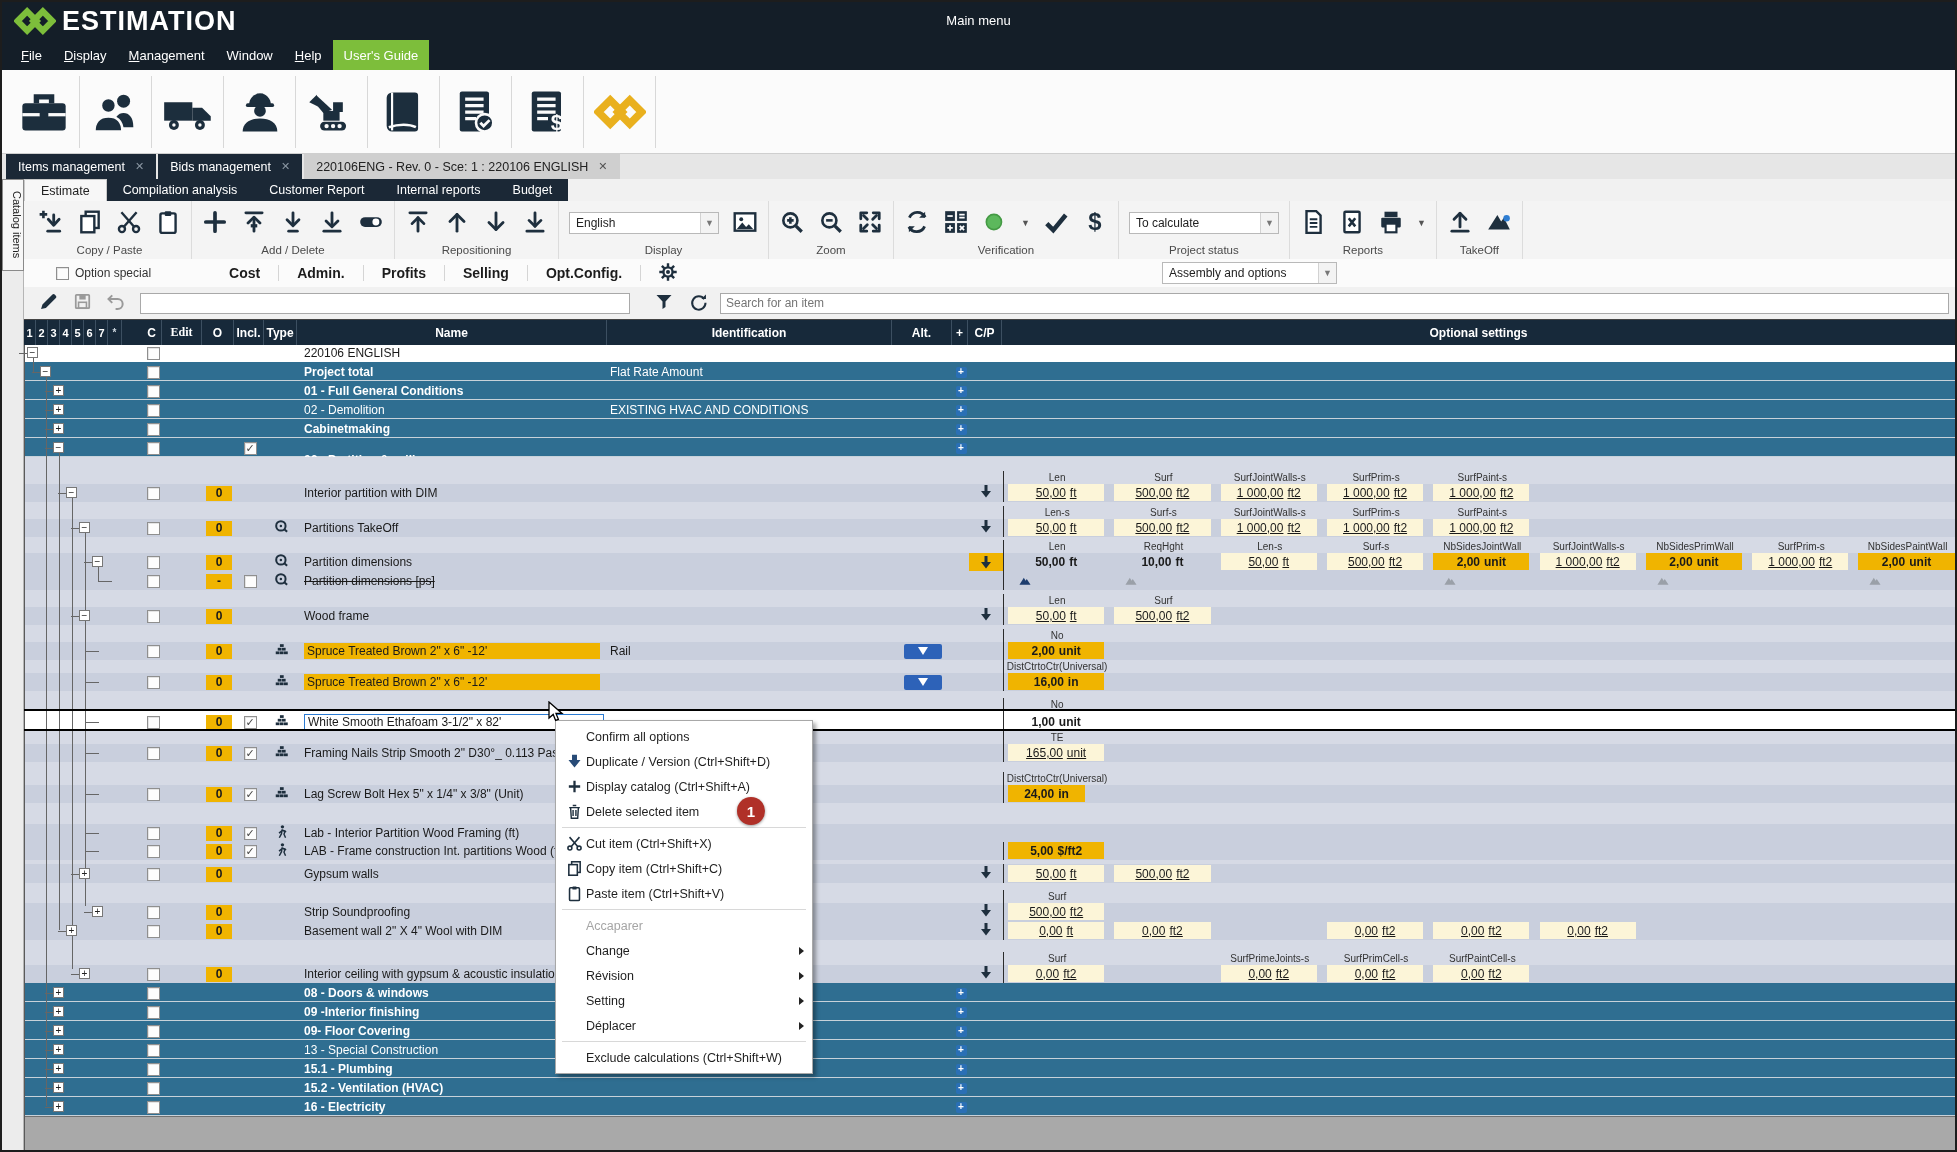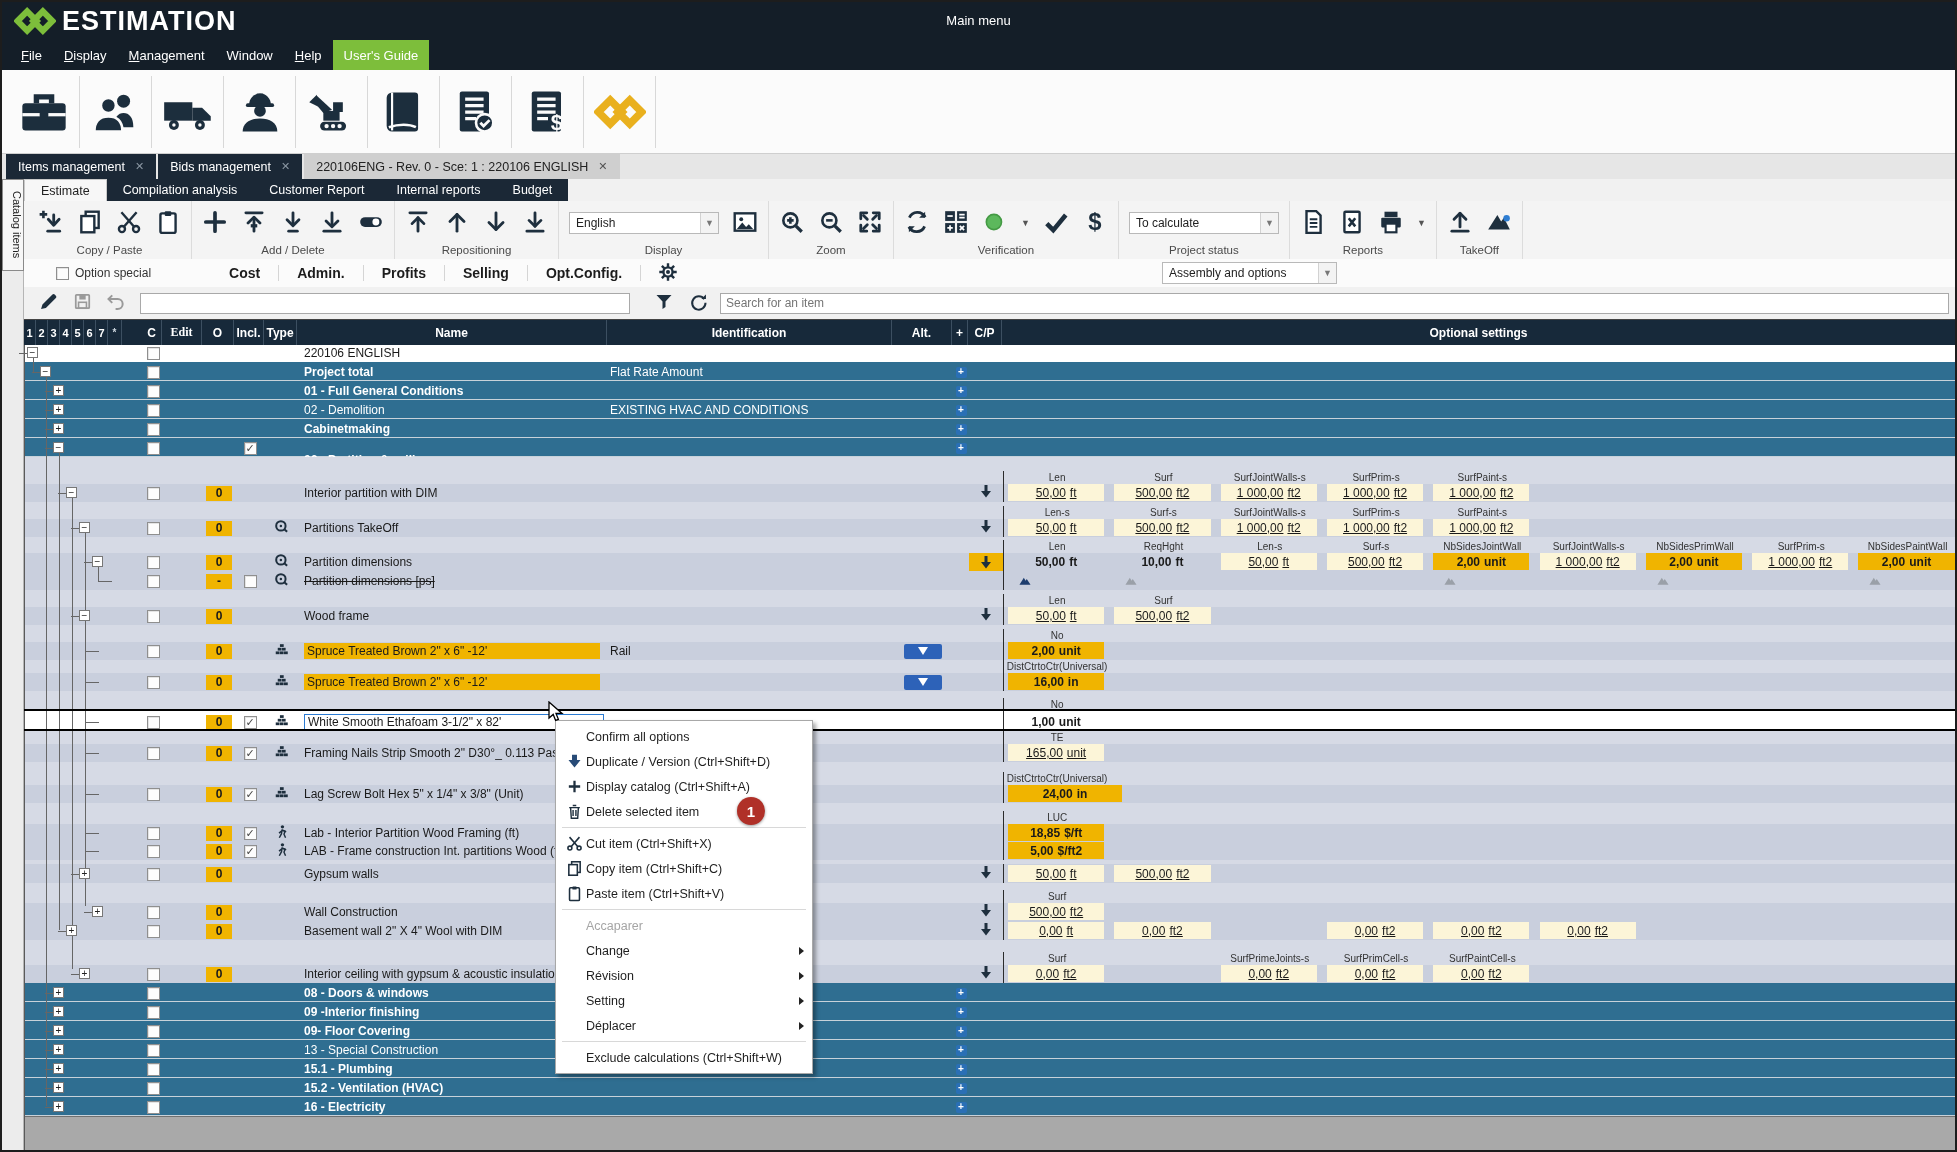--- a/index.html
+++ b/index.html
@@ -1209,21 +1209,21 @@
             <div class="cell c-name">
               <span>Lag Screw Bolt Hex 5" x 1/4" x 3/8" (Unit)</span>
             </div>
             <div class="cell c-ident"></div>
             <div class="cell c-alt"></div>
             <div class="cell c-plus"></div>
             <div class="cell c-cp"></div>
           </div>
           <div class="panel">
             <span class="plabel" style="left: 2px; width: 102.3px;">DistCtrtoCtr(Universal)</span>
-            <span class="pval yellow" style="left: 4px; width: 114px; top: 13px;">
+            <span class="pval yellow" style="left: 4px; width: 77px; top: 13px;">
               <span>24,00</span>
               <span>in</span>
             </span>
           </div>
         </div>
         <div class="row gaprow" style="height: 8px;"></div>
         <div class="row item" style="height: 31px;">
           <div class="cells" style="top: 13px;">
             <div class="cell c-tree">
               <span class="tick" style="left: 60px; width: 14px; top: 9px;"></span>
@@ -1248,27 +1248,20 @@
                 </svg></span>
             </div>
             <div class="cell c-name">
               <span>Lab - Interior Partition Wood Framing (ft)</span>
             </div>
             <div class="cell c-ident"></div>
             <div class="cell c-alt"></div>
             <div class="cell c-plus"></div>
             <div class="cell c-cp"></div>
           </div>
-          <div class="panel">
-            <span class="plabel" style="left: 2px; width: 102.3px;">LUC</span>
-            <span class="pval yellow" style="left: 4px; width: 96.3px; top: 13px;">
-              <span>18,85</span>
-              <span>$/ft</span>
-            </span>
-          </div>
         </div>
         <div class="row item flat" style="height: 18px;">
           <div class="cells" style="top: 0px;">
             <div class="cell c-tree">
               <span class="tick" style="left: 60px; width: 14px; top: 9px;"></span>
             </div>
             <div class="cell c-c">
               <span class="checkbox"></span>
             </div>
             <div class="cell c-edit"></div>
@@ -1351,21 +1344,21 @@
             <div class="cell c-c">
               <span class="checkbox"></span>
             </div>
             <div class="cell c-edit"></div>
             <div class="cell c-o">
               <span class="obadge">0</span>
             </div>
             <div class="cell c-incl"></div>
             <div class="cell c-type"></div>
             <div class="cell c-name">
-              <span>Wall Construction</span>
+              <span>Strip Soundproofing</span>
             </div>
             <div class="cell c-ident"></div>
             <div class="cell c-alt"></div>
             <div class="cell c-plus"></div>
             <div class="cell c-cp">
               <span><svg width="12" height="13" viewBox="0 0 12 13">
                   <path d="M4.5 0h3v6H11L6 12.5 1 6h3.5z" fill="#1e2f3e"></path>
                 </svg></span>
             </div>
           </div>

